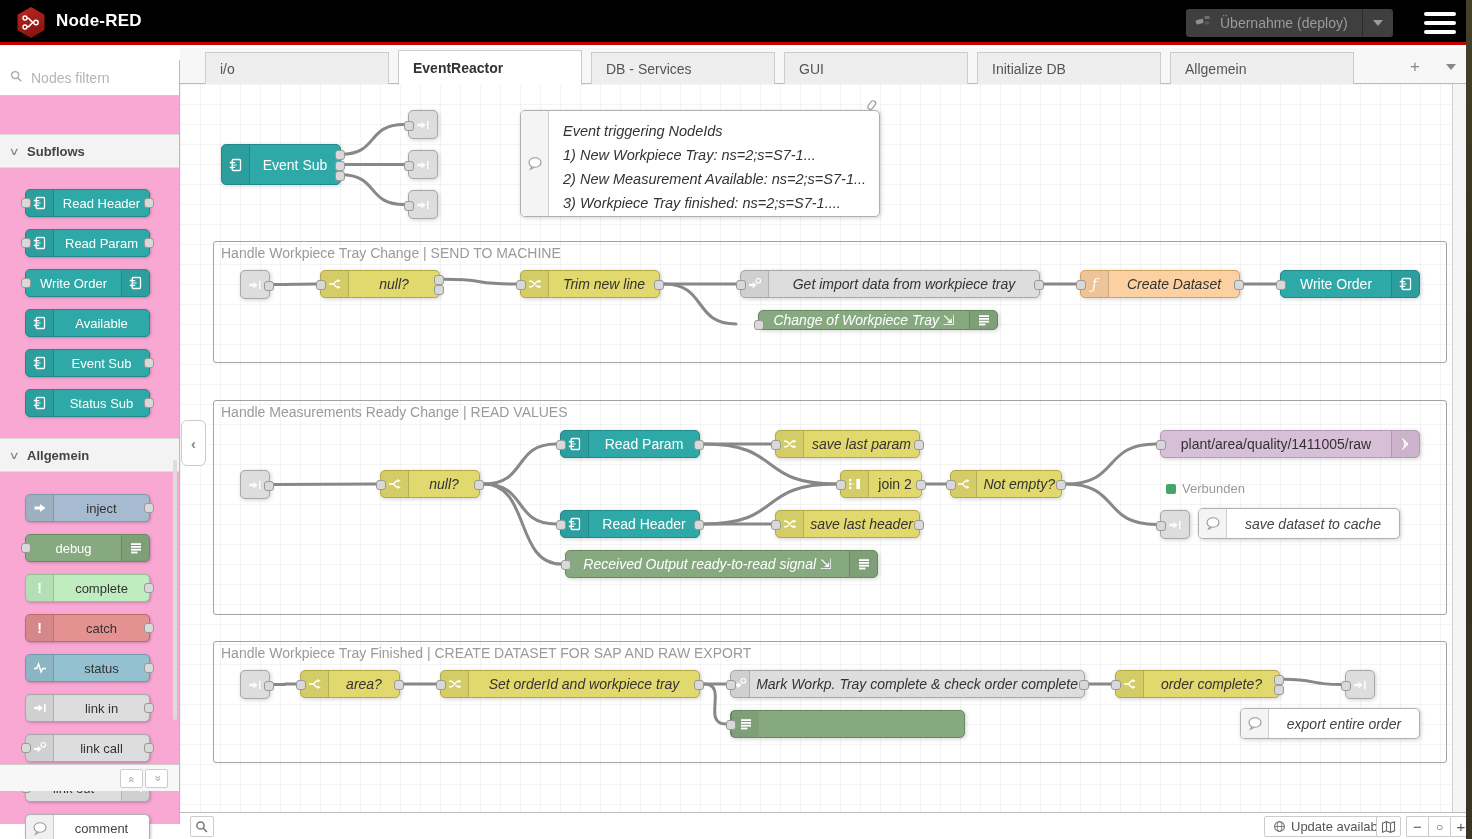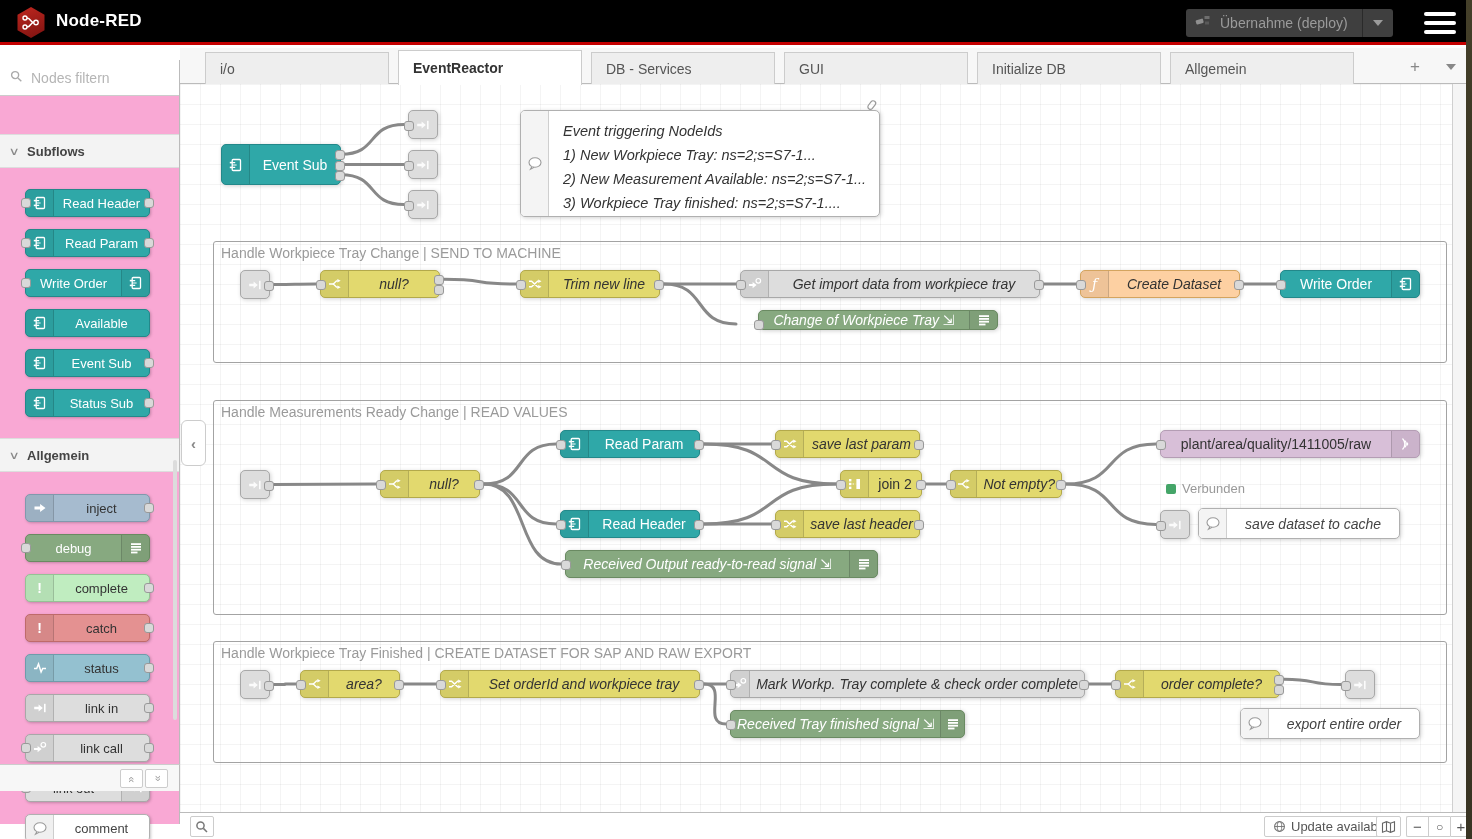--- a/index.html
+++ b/index.html
@@ -802,21 +802,20 @@
       <div class="node" style="left: 1165px; top: 586px; width: 30px; height: 29px; background: rgb(221, 221, 221); border: 1px solid rgb(168, 168, 168);">
         <span style="display: flex; align-items: center; justify-content: center; flex: 1 1 0%; opacity: 0.9;">
           <svg width="14" height="14" viewBox="0 0 14 14">
             <path d="M1.2 5.7h4.4V3.6l4.2 3.4-4.2 3.4V8.3H1.2z" fill="#fff"></path>
             <rect x="11" y="2.8" width="1.6" height="8.4" fill="#fff"></rect>
           </svg>
         </span>
         <span class="port" style="left: -5px; top: 9.5px;"></span>
       </div>
       <div class="node" style="left: 550px; top: 626px; width: 235px; height: 28px; background: rgb(135, 169, 128); border: 1px solid rgb(106, 138, 98);">
-        <span class="lbl it" style="color: rgb(255, 255, 255);">Received Tray finished signal ⇲</span>
         <span class="icon-region right">
           <span style="display: flex; align-items: center; justify-content: center;">
             <svg width="14" height="14" viewBox="0 0 14 14">
               <g fill="#fff">
                 <rect x="2" y="2.2" width="10" height="1.8"></rect>
                 <rect x="2" y="5" width="10" height="1.8"></rect>
                 <rect x="2" y="7.8" width="10" height="1.8"></rect>
                 <rect x="2" y="10.6" width="6.5" height="1.8"></rect>
               </g>
             </svg>

